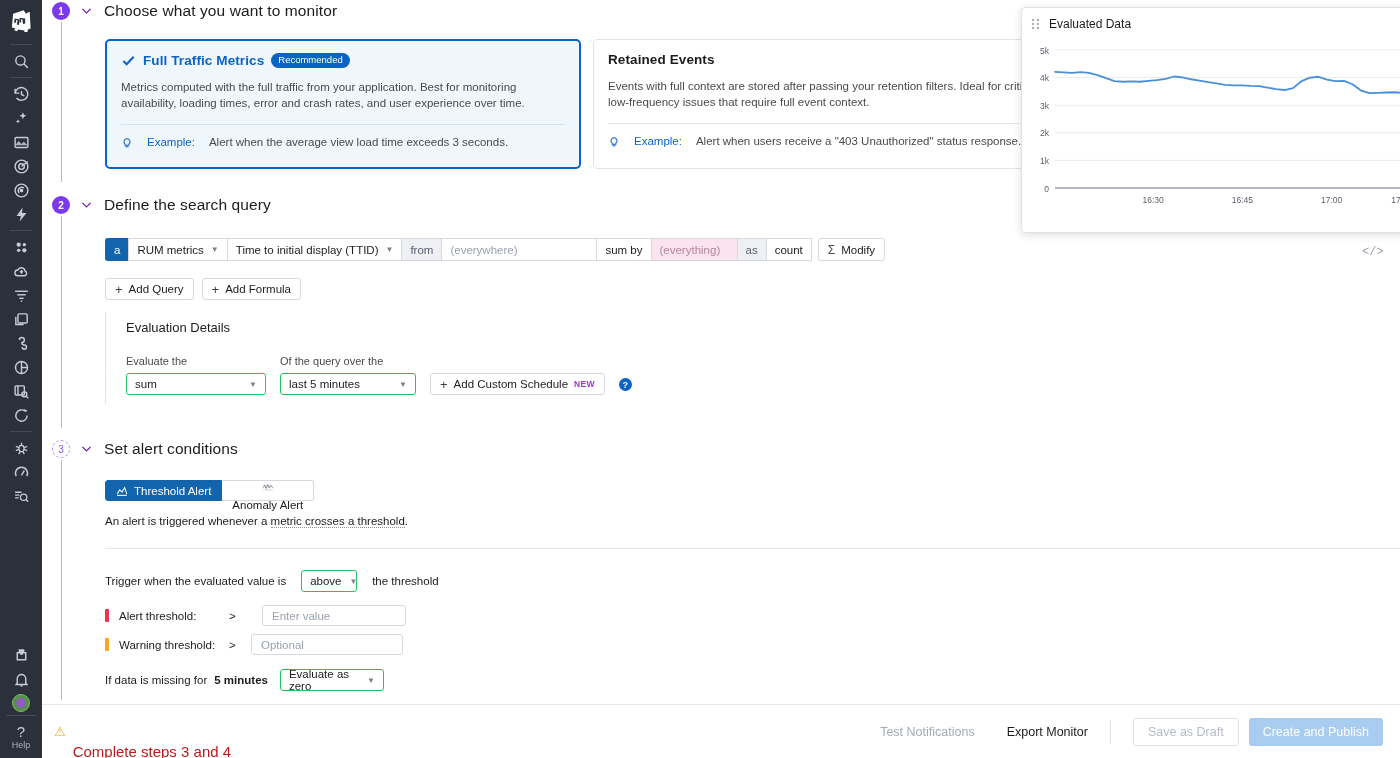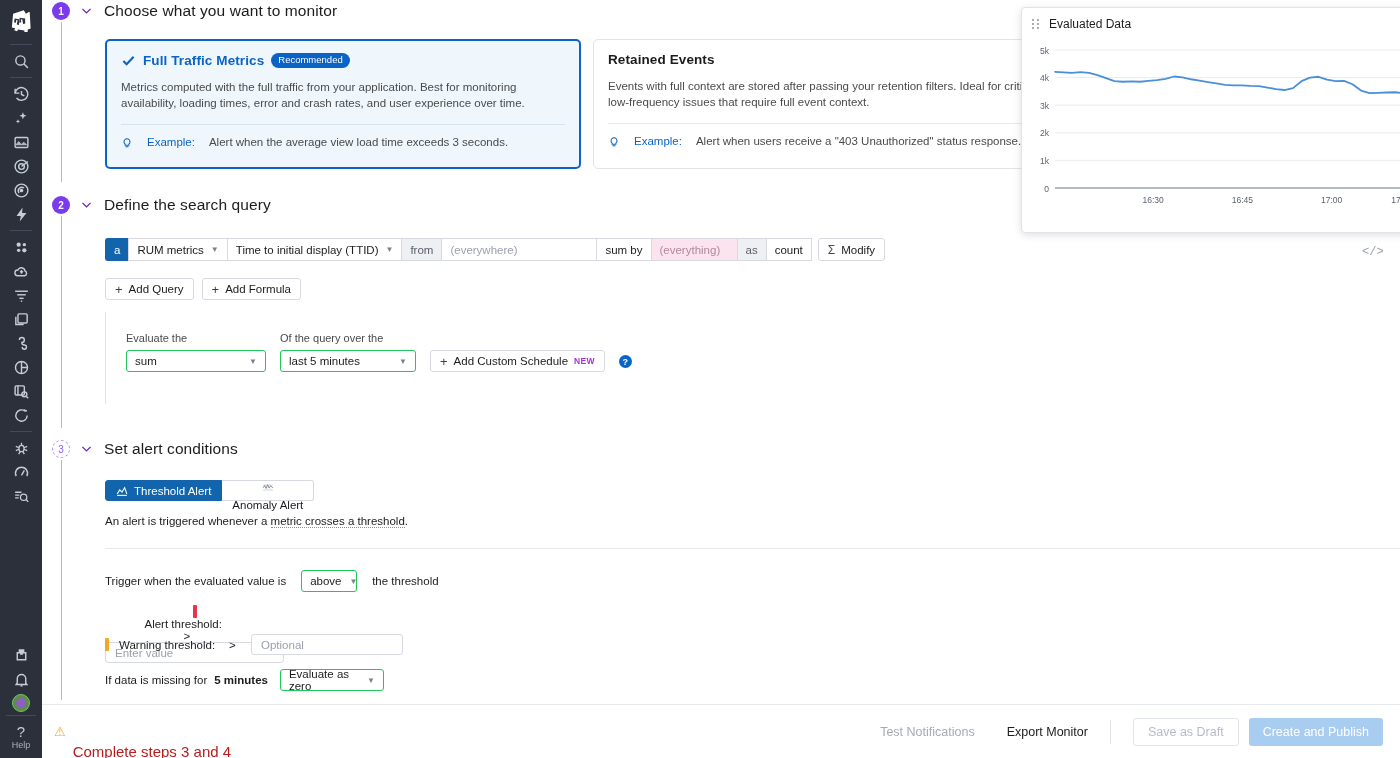--- a/index.html
+++ b/index.html
@@ -474,20 +474,21 @@
       <span class="plus">+</span>
       <span>Add Query</span>
     </div>
     <div class="btn">
       <span class="plus">+</span>
       <span>Add Formula</span>
     </div>
   </div>
 
   <div class="eval-box" style="left:63px; top:312px; width:620px; height:92px; padding-left:20px;">
+    <div class="eval-title" style="margin-top:8px;">Evaluation Details</div>
 
     <div style="display:flex; align-items:flex-end; gap:14px; margin-top:20px;">
       <div>
         <div class="eval-lbl" style="margin-bottom:6px;">Evaluate the</div>
         <div class="select" style="width:140px;">
           <span>sum</span>
           <span class="caret">▼</span>
         </div>
       </div>
       <div>
@@ -544,25 +545,25 @@
 
   <div style="position:absolute; left:63px; top:570px; display:flex; align-items:center; gap:15px;">
     <span class="plain">Trigger when the evaluated value is</span>
     <div class="select" style="width:56px;">
       <span>above</span>
       <span class="caret">▼</span>
     </div>
     <span class="plain">the threshold</span>
   </div>
 
-  <div style="position:absolute; left:63px; top:605px; display:flex; align-items:center;flex-direction:column;">
+  <div style="position:absolute; left:63px; top:605px; display:flex; align-items:center;">
     <div class="thr-bar" style="background:#e8354b;"></div>
     <span class="plain" style="margin-left:10px; width:110px;">Alert threshold:</span>
     <span class="plain" style="width:22px;">&gt;</span>
-    <div class="input-box" style="width:179px;">Enter value</div>
+    <div class="input-box" style="width:144px;margin-left:11px;">Enter value</div>
   </div>
 
   <div style="position:absolute; left:63px; top:634px; display:flex; align-items:center;">
     <div class="thr-bar" style="background:#f5a623;"></div>
     <span class="plain" style="margin-left:10px; width:110px;">Warning threshold:</span>
     <span class="plain" style="width:22px;">&gt;</span>
     <div class="input-box" style="width:152px;">Optional</div>
   </div>
 
   <div style="position:absolute; left:63px; top:669px; display:flex; align-items:center; gap:7px;">

